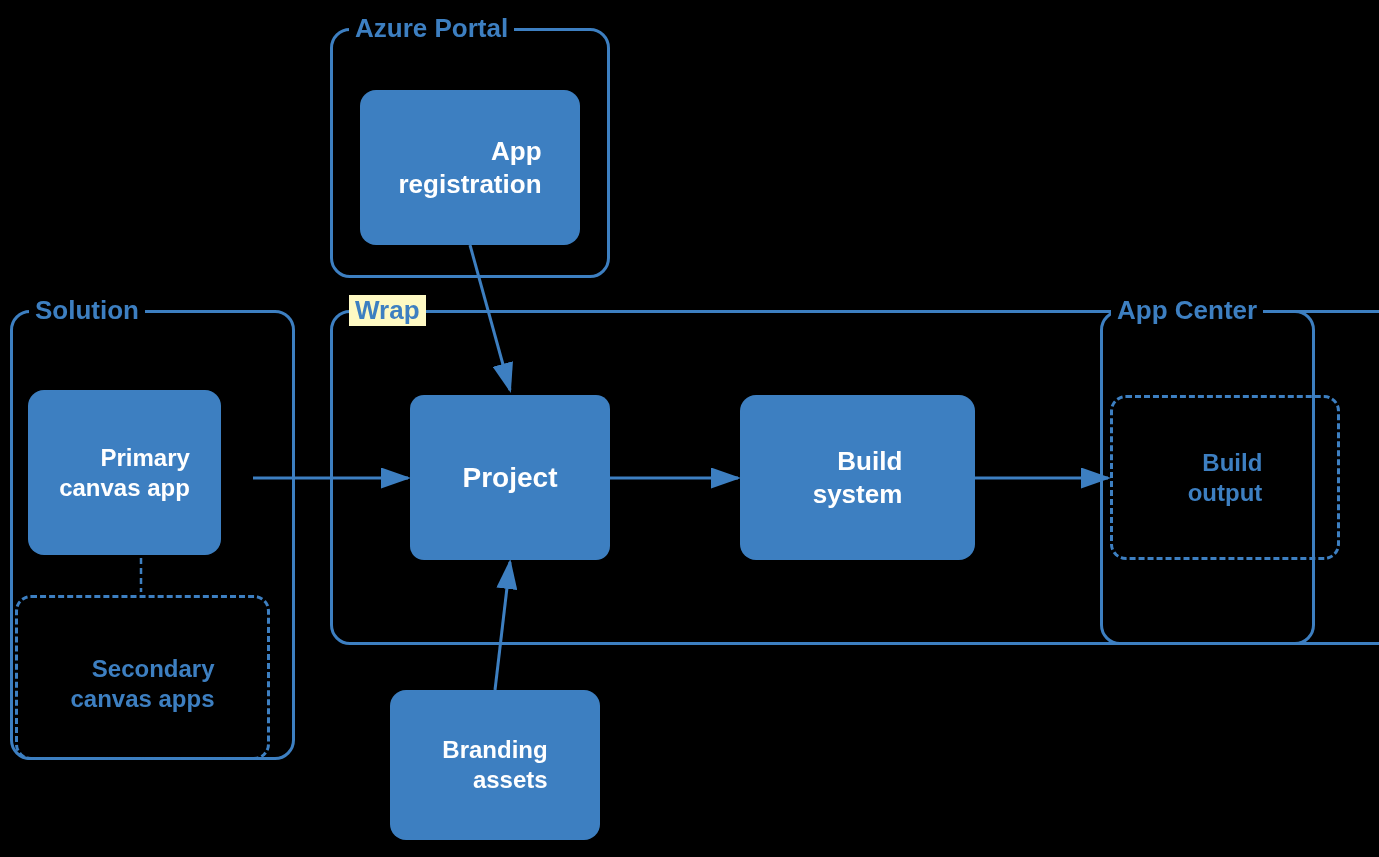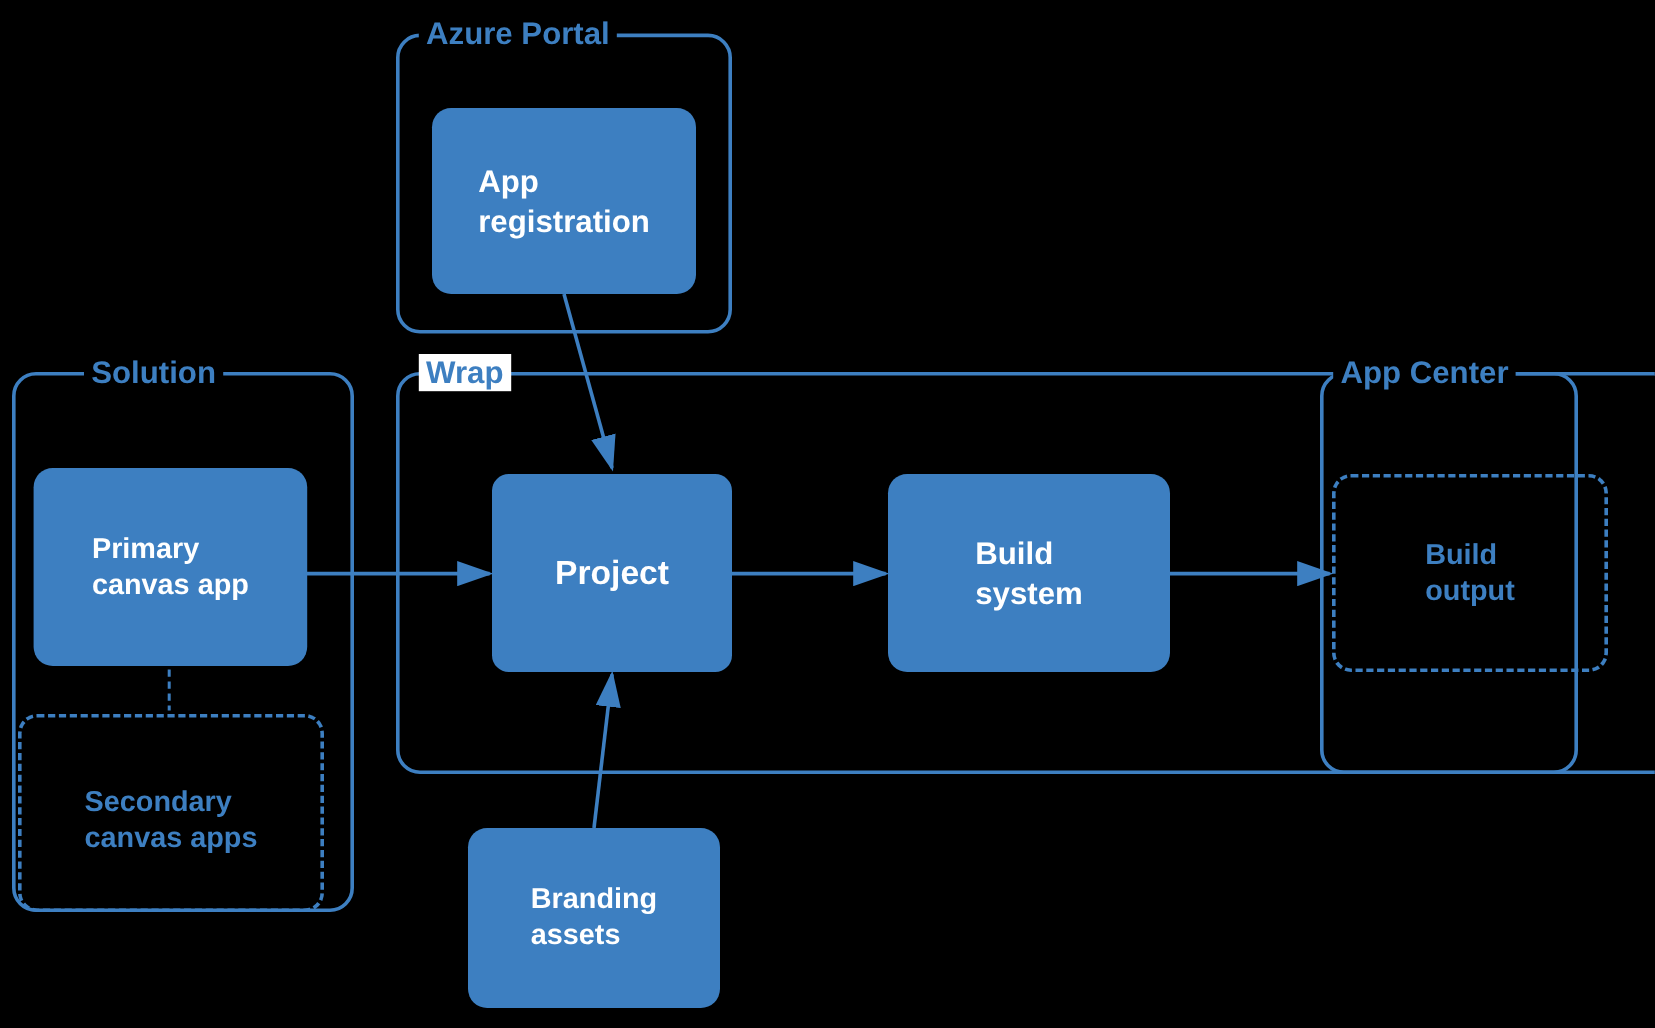--- a/index.html
+++ b/index.html
@@ -19,21 +19,21 @@
       text-decoration: underline;
     }
 
     
     .box {
       position: absolute;
       border-radius: 16px;
       display: flex;
       align-items: center;
       justify-content: center;
-      text-align: left;
+      text-align: right;
       font-weight: 600;
       line-height: 1.25;
     }
 
     .box-filled {
       background: #3d7fc1;
       color: #fff;
     }
 
     .box-outlined-solid {
@@ -90,28 +90,27 @@
 
     .solution-label {
       position: absolute;
       top: -18px;
       left: 16px;
       color: #3d7fc1;
       font-size: 26px;
       font-weight: 600;
       background: #000;
       padding: 0 6px;
-      margin-left: 41px;
     }
 
     
     .primary-canvas-box {
       top: 390px;
       left: 28px;
-      width: 228px;
+      width: 193px;
       height: 165px;
       font-size: 24px;
     }
 
     
     .secondary-canvas-box {
       top: 595px;
       left: 15px;
       width: 255px;
       height: 165px;
@@ -130,21 +129,21 @@
       border-radius: 20px;
     }
 
     .wrap-label {
       position: absolute;
       top: -18px;
       left: 16px;
       color: #3d7fc1;
       font-size: 26px;
       font-weight: 600;
-      background: #ffffff;
+      background: #fef9c3;
       padding: 0 6px;
     }
 
     
     .project-box {
       top: 395px;
       left: 410px;
       width: 200px;
       height: 165px;
       font-size: 28px;

